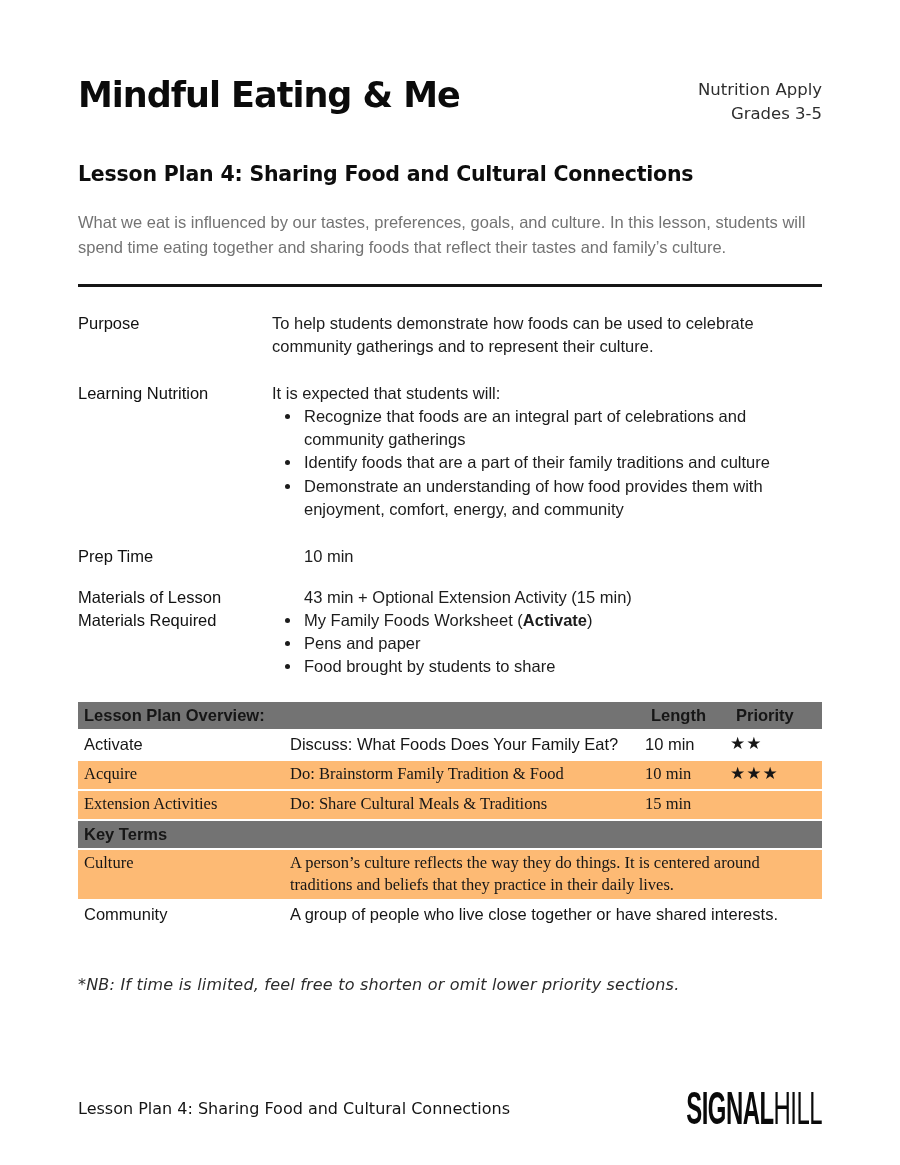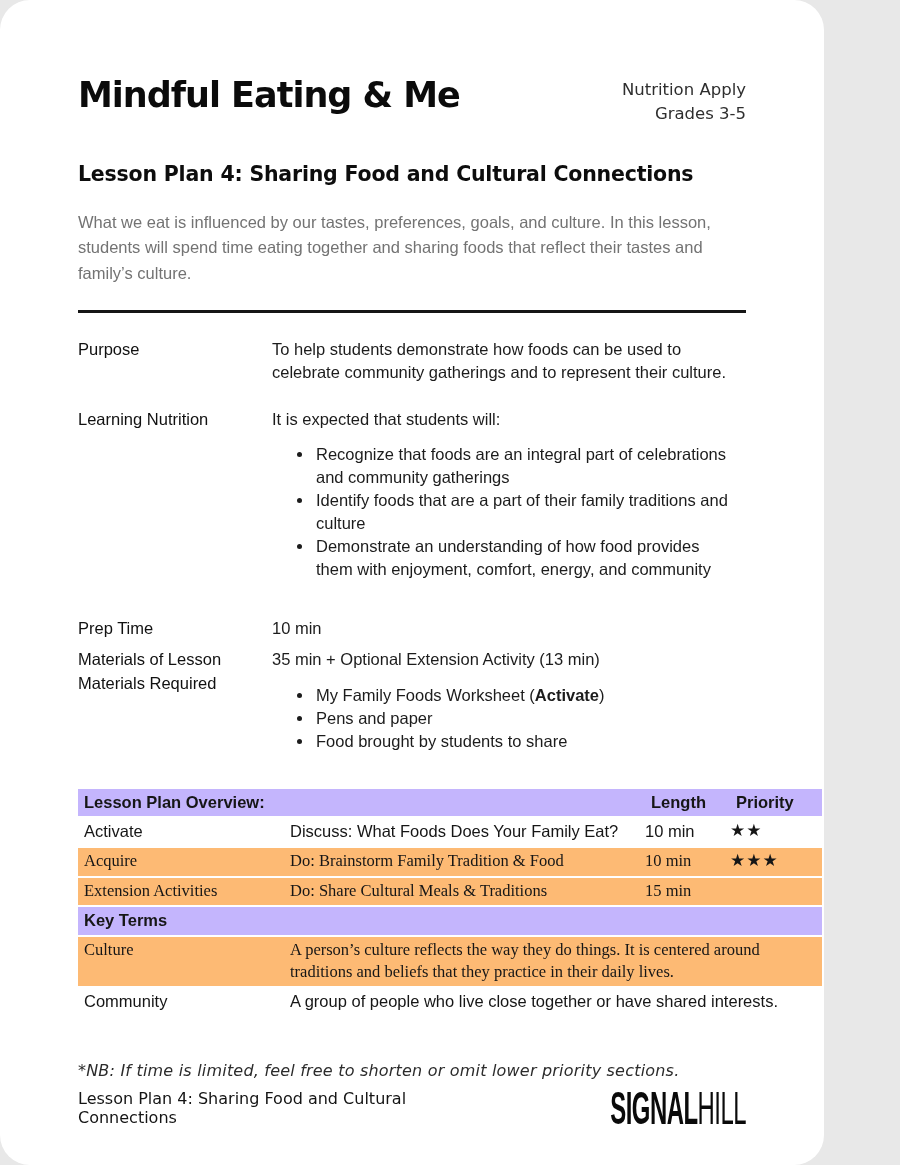--- a/index.html
+++ b/index.html
@@ -1,25 +1,24 @@
 <!DOCTYPE html>
 <html><head>
 <meta charset="utf-8">
 <style>
   * { margin:0; padding:0; box-sizing:border-box; }
   html,body { background:#e8e8e8; }
   .page {
-    width:824px; height:1165px;
+    width:900px; height:1165px;
     background:#ffffff;
     position:relative;
     padding:76px 78px 12px 78px;
     font-family:"Liberation Sans", sans-serif;
     color:#1d1d1d;
     overflow:hidden;
-    border-radius:30px;
   }
   
   .masthead { display:flex; justify-content:space-between; align-items:flex-start; }
   .doc-title {
     font-family:"DejaVu Sans", sans-serif;
     font-size:35px; font-weight:800; letter-spacing:-1px;
     color:#0b0b0b; line-height:1.1;
   }
   .masthead-meta {
     text-align:right; font-family:"DejaVu Sans", sans-serif;
@@ -39,41 +38,41 @@
   .rule {
     margin-top:23px;
     border:none; border-top:3px solid #161616;
   }
   
   .kv { margin-top:25px; }
   .kv-row { display:grid; grid-template-columns:194px 1fr; }
   .kv-row + .kv-row.spaced { margin-top:24px; }
   .kv-label { font-weight:400; font-size:16.5px; color:#111; line-height:1.4; }
   .kv-value { font-size:16.5px; line-height:1.4; color:#1c1c1c; }
-  .kv ul { margin:12px; padding-left:30px; }
+  .kv ul { margin:0; padding-left:30px; }
   .kv li { font-size:16.5px; line-height:1.4; padding-left:2px; }
-  .tight-rows .kv-row { margin-top:8px; }
+  .tight-rows .kv-row { margin-top:18px;gap:32px; }
   
   table.overview {
     margin-top:24px; width:744px; border-collapse:collapse;
     font-size:16.5px; color:#161616; table-layout:fixed;
   }
   table.overview td, table.overview th {
     padding:2px 0 3px 0; vertical-align:top; text-align:left;
     border-bottom:2px solid #ffffff; line-height:1.35;
   }
   table.overview th { font-weight:700; }
   .col-phase { width:212px; }
   .col-activity { width:355px; }
   .col-length { width:85px; }
   .col-priority { width:92px; }
   td.len, th.len { text-align:right; padding-right:14px; }
   td.pri, th.pri { text-align:right; padding-right:8px; }
   td.pri { letter-spacing:1px; font-size:17px; }
-  tr.band { background:#c4b5fd;margin-top:11px; }
+  tr.band { background:#737373;margin-top:11px; }
   tr.band th { padding-left:6px; }
   tr.alt { background:#fdba74;font-family:Liberation Serif, serif; }
   tr.plain { background:#ffffff; }
   table.overview td:first-child, table.overview th:first-child { padding-left:6px; }
   table.overview tr.plain td:first-child,
   table.overview tr.alt td:first-child { padding-left:6px; }
   
   .nb-note {
     margin-top:44px;
     font-family:"DejaVu Sans", sans-serif;
@@ -137,21 +136,21 @@
       </div>
     </div>
 
     <div class="tight-rows" style="margin-top:24px;">
       <div class="kv-row">
         <div class="kv-label">Prep Time</div>
         <div class="kv-value">10 min</div>
       </div>
       <div class="kv-row">
         <div class="kv-label">Materials of Lesson</div>
-        <div class="kv-value">35 min + Optional Extension Activity (13 min)</div>
+        <div class="kv-value">43 min + Optional Extension Activity (15 min)</div>
       </div>
     </div>
 
     <div class="kv-row spaced">
       <div class="kv-label">Materials Required</div>
       <div class="kv-value">
         <ul>
           <li><span>My Family Foods Worksheet (</span><b>Activate</b><span>)</span></li>
           <li>Pens and paper</li>
           <li>Food brought by students to share</li>

